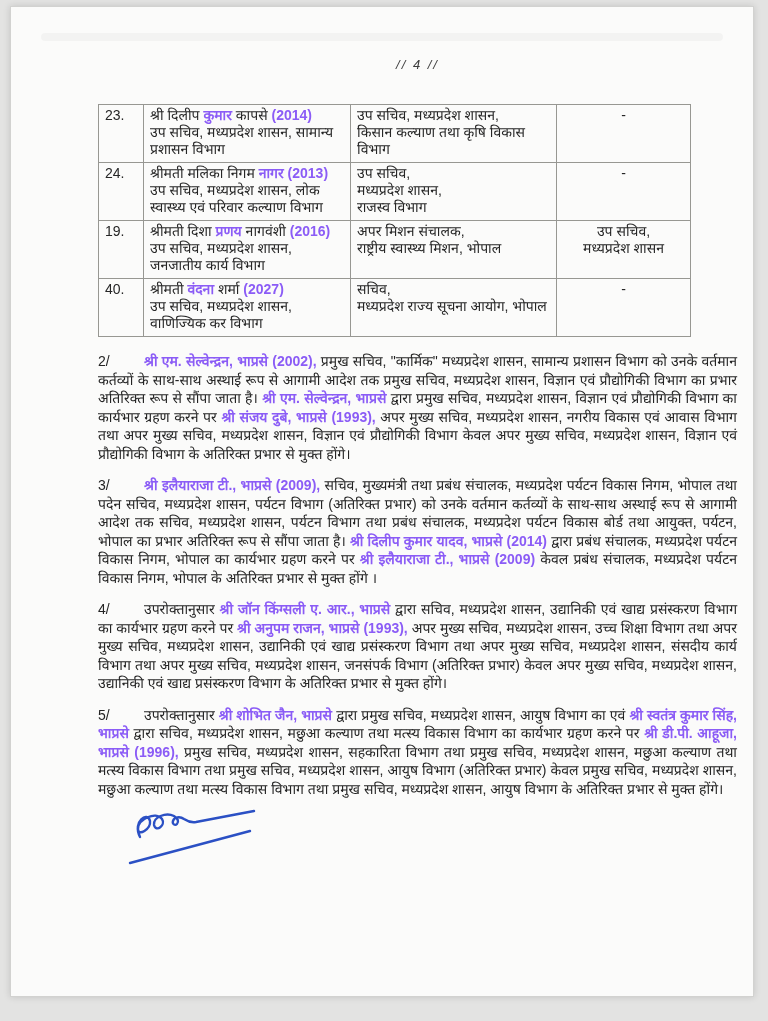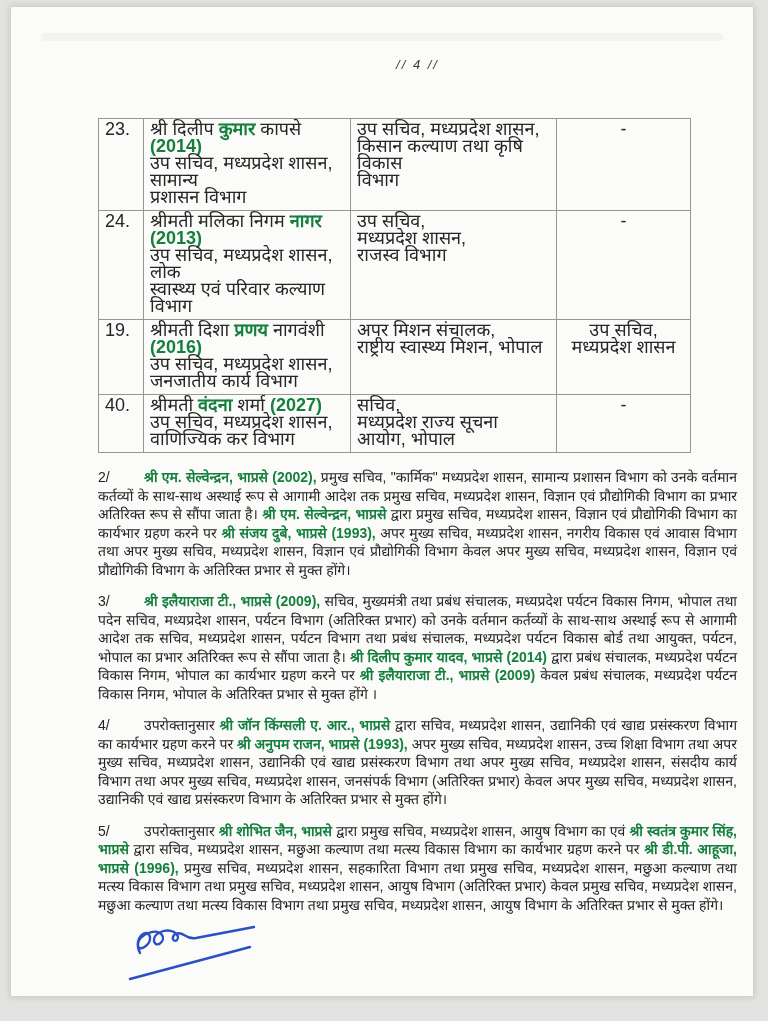--- a/index.html
+++ b/index.html
@@ -18,29 +18,29 @@
     position:absolute;top:26px;left:30px;right:30px;height:8px;
     background:rgba(0,0,0,.03);border-radius:4px;
   }
   .content{position:absolute;left:87px;right:16px;top:0;bottom:0;}
   .pageno{
     display:block;text-align:center;margin-top:50px;
     font-size:13px;letter-spacing:2px;color:#3c3c3c;font-style:italic;
   }
   table.officers{
     border-collapse:collapse;table-layout:fixed;width:592px;
-    margin-top:46px;font-size:18px;line-height:17px;color:#262626;
+    margin-top:32px;font-size:14px;line-height:17px;color:#262626;
   }
   table.officers td{
     border:1px solid #979792;vertical-align:top;padding:2px 6px 4px;
     overflow:hidden;
   }
   td.serial{padding-left:8px;}
   td.remark{text-align:center;}
-  .b{font-weight:bold;color:#15803d;}
+  .b{font-weight:bold;color:#8b5cf6;}
   .paras{margin-top:15px;}
   .para{
     margin:0 0 13px 0;text-align:justify;
     font-size:14px;line-height:18.5px;color:#242424;
   }
   .pnum{display:inline-block;width:46px;}
   .signature{display:block;margin:-4px 0 0 28px;}
 </style>
 </head>
 <body>

